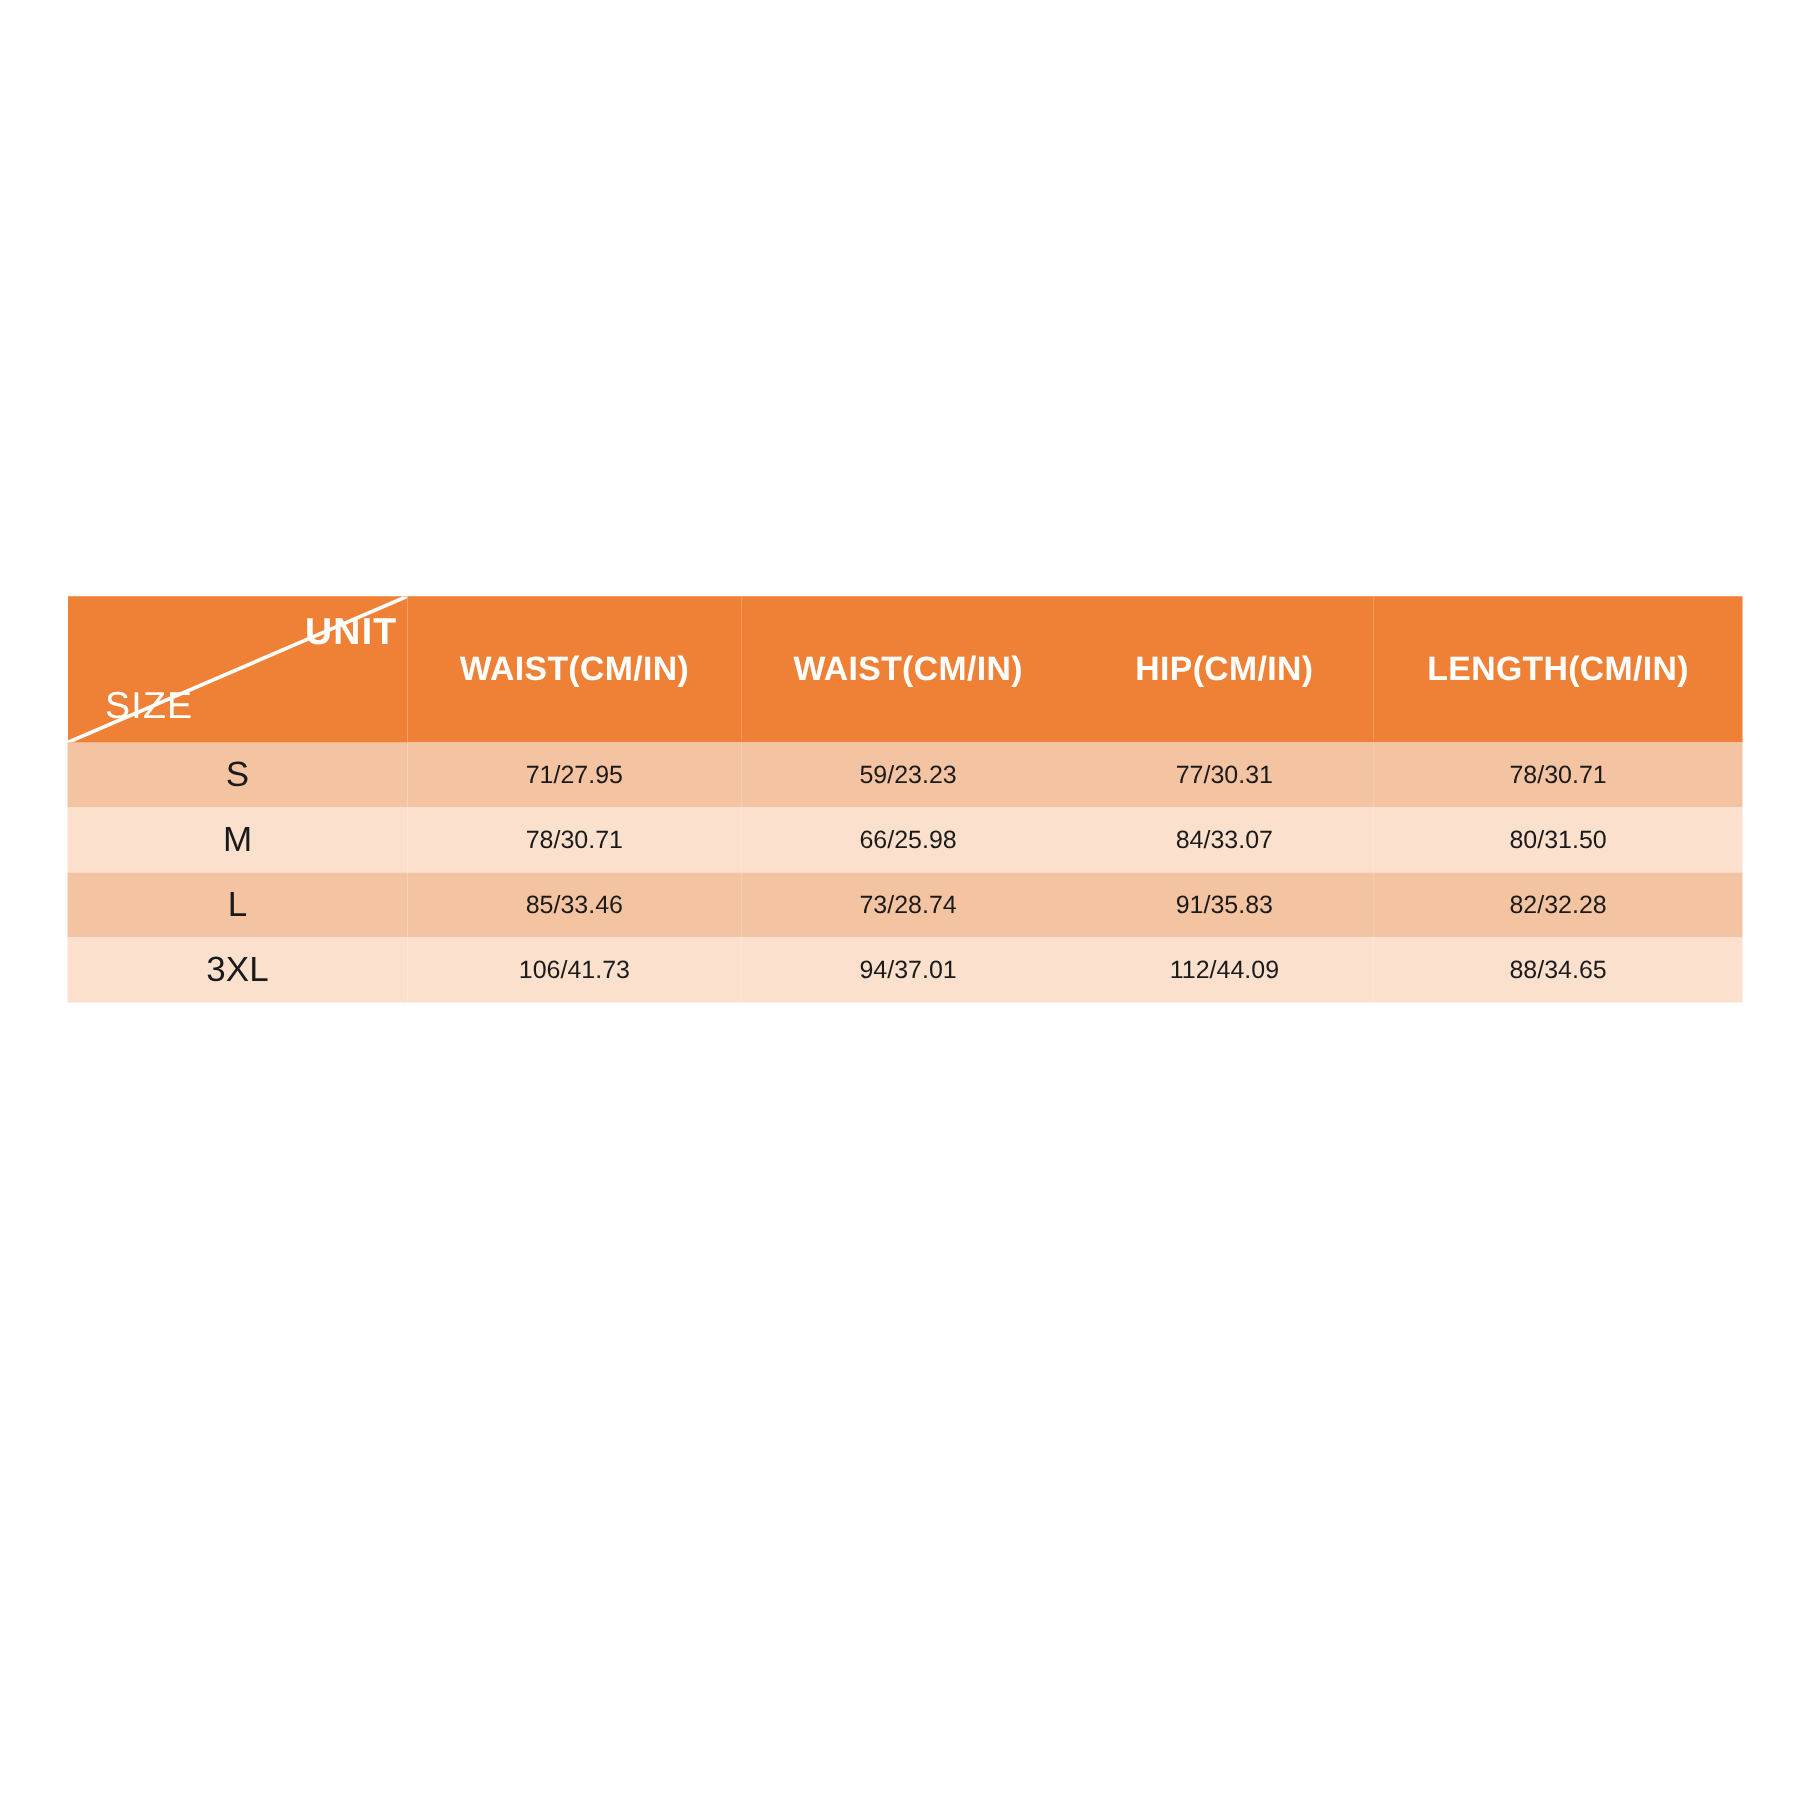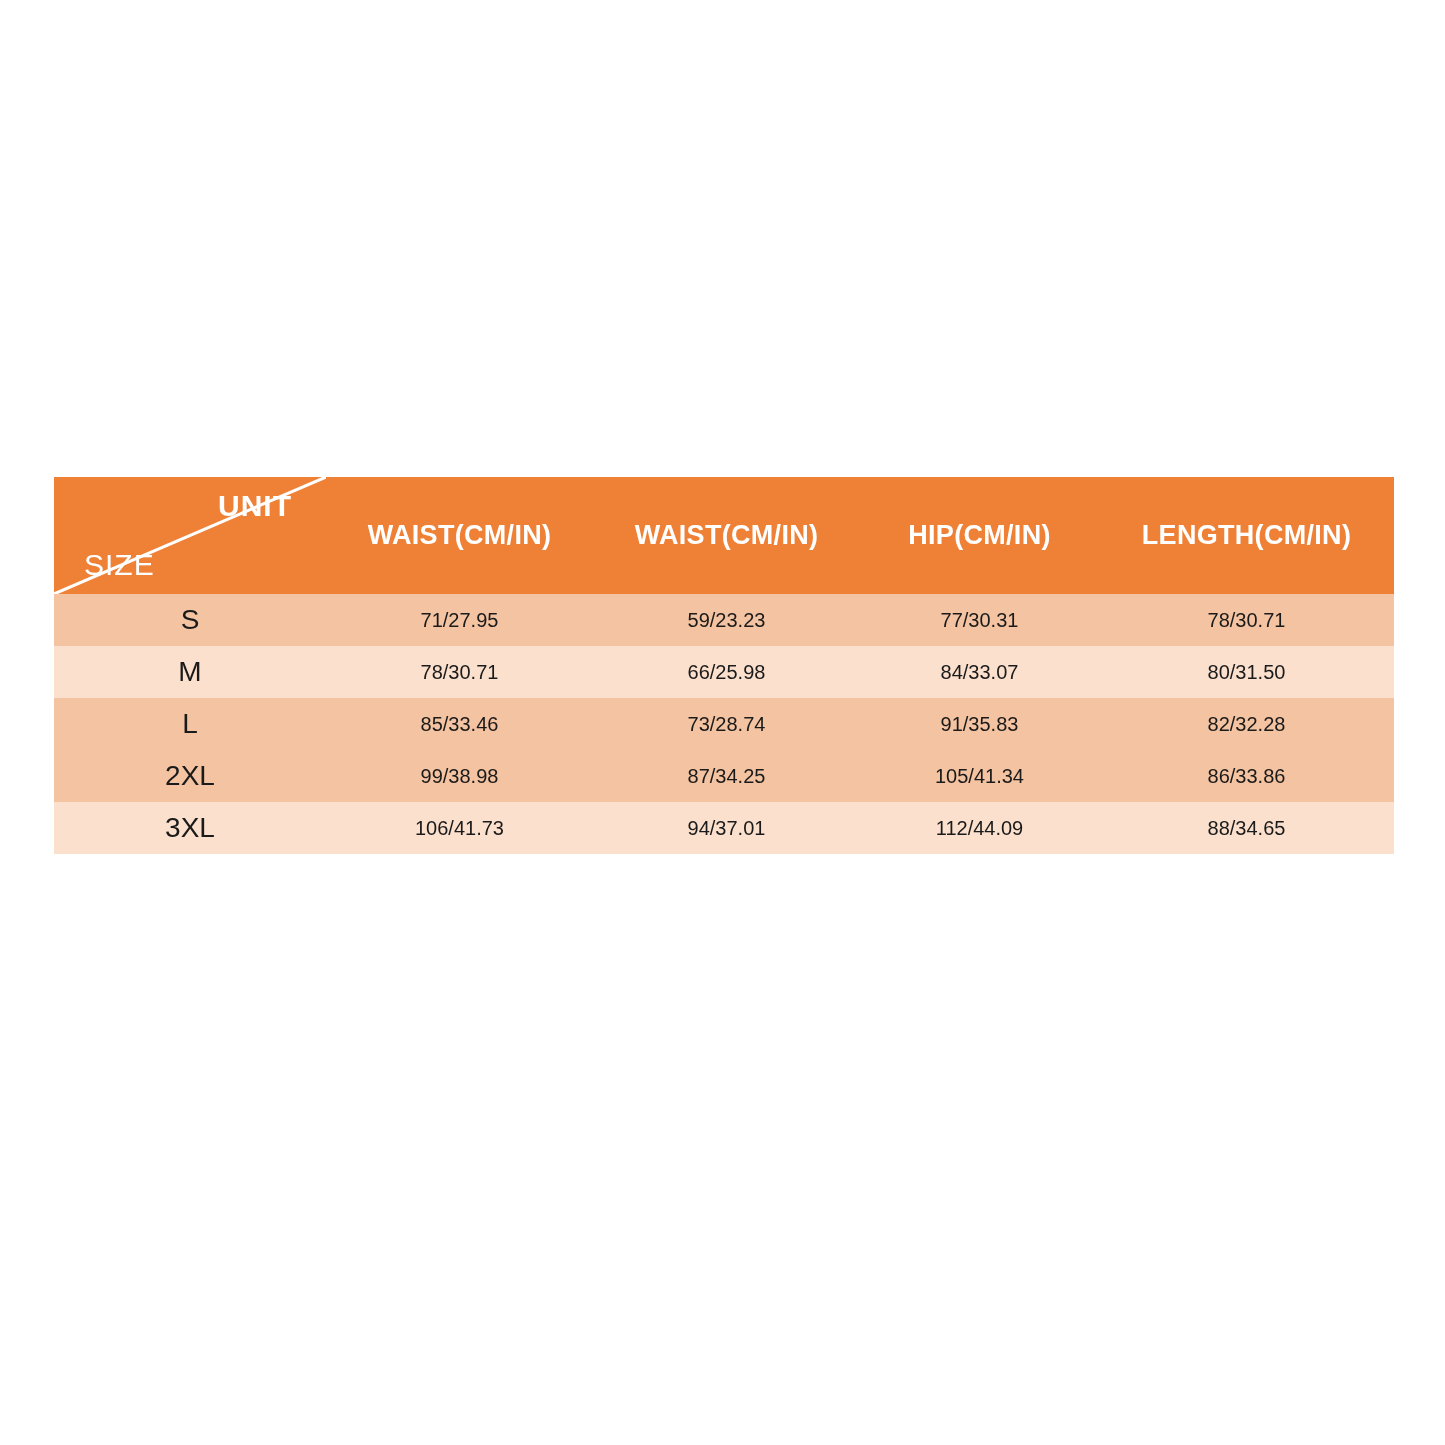--- a/index.html
+++ b/index.html
@@ -48,21 +48,21 @@
     position: absolute;
     left: 0;
     top: 0;
     width: 100%;
     height: 100%;
     pointer-events: none;
   }
   th.corner .unit-label {
     position: absolute;
     top: 12px;
-    right: 34px;
+    right: 8px;
     font-size: 30px;
     font-weight: bold;
     letter-spacing: 1px;
   }
   th.corner .size-label {
     position: absolute;
     bottom: 12px;
     left: 30px;
     font-size: 30px;
     font-weight: normal;
@@ -123,27 +123,20 @@
       <td>84/33.07</td>
       <td>80/31.50</td>
     </tr>
     <tr class="odd">
       <td class="size-cell">L</td>
       <td>85/33.46</td>
       <td>73/28.74</td>
       <td>91/35.83</td>
       <td>82/32.28</td>
     </tr>
-    <tr class="odd">
-      <td class="size-cell">2XL</td>
-      <td>99/38.98</td>
-      <td>87/34.25</td>
-      <td>105/41.34</td>
-      <td>86/33.86</td>
-    </tr>
     <tr class="even">
       <td class="size-cell">3XL</td>
       <td>106/41.73</td>
       <td>94/37.01</td>
       <td>112/44.09</td>
       <td>88/34.65</td>
     </tr>
   </tbody>
 </table>
 

